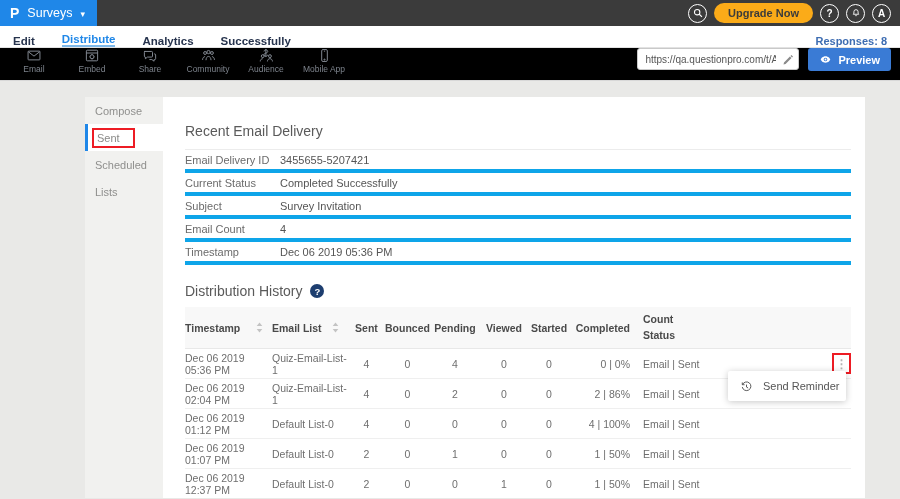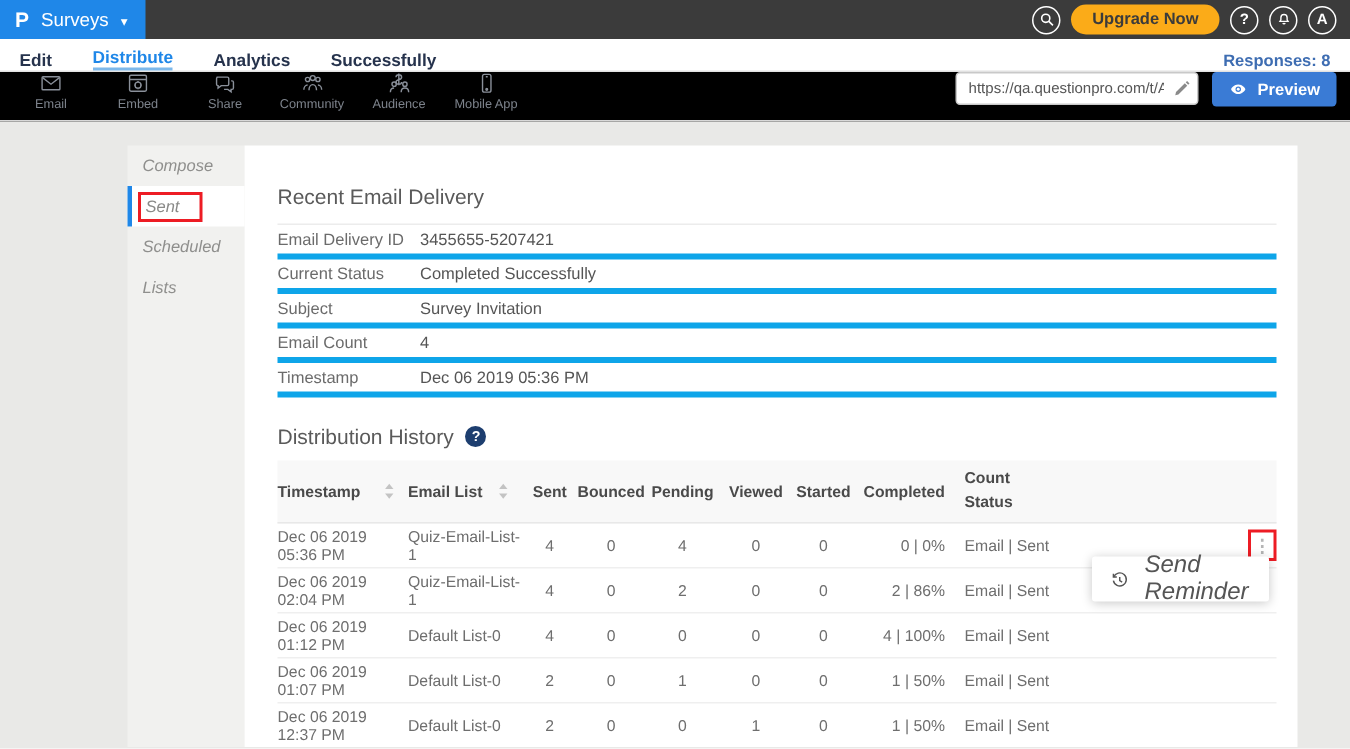--- a/index.html
+++ b/index.html
@@ -30,21 +30,21 @@
   .channel { width:58px; display:flex; flex-direction:column; align-items:center; justify-content:center; gap:1px; color:#8a909a; cursor:pointer; }
   .channel svg { display:block; }
   .channel .lbl { font-size:8.5px; color:#7d838c; }
   .url-box { margin-left:auto; position:relative; }
   .url-box input { width:162px; height:22px; border:1px solid #c9c9c9; border-radius:3px; font-size:10px; color:#555; padding:0 22px 0 7px; font-family:"Liberation Sans", sans-serif; }
   .pencil { position:absolute; right:5px; top:4px; cursor:pointer; }
   .preview-btn { margin-left:9px; background:#3a7bd5; color:#fff; border:none; border-radius:3px; height:23px; padding:0 11px; display:flex; align-items:center; gap:6px; font-size:11px; font-weight:700; cursor:pointer; font-family:"Liberation Sans", sans-serif; }
 
   
   .page { height:417px; display:flex; padding:16px 35px 0 85px; position:relative; }
-  .sidebar { width:78px; background:#f1f1ef; font-size:11px; color:#8f8f8d;font-style:italic; }
+  .sidebar { width:78px; background:#f1f1ef; font-size:11px; color:#8f8f8d; }
   .side-item { height:27px; display:flex; align-items:center; padding-left:10px; cursor:pointer; }
   .side-item.active { background:#fff; border-left:3px solid #1f87e8; padding-left:4px; color:#8a8a88; }
   .red-box { border:2px solid #ed1c24; padding:2px 13px 2px 3px; }
 
   .content { flex:1; background:#fff; padding:14px 14px 0 22px; position:relative; overflow:hidden; }
   .section-title { font-size:14px; font-weight:400; color:#5a5a5a; display:flex; align-items:center; gap:8px; }
   .t-recent { margin:12px 0 10px; }
   .t-dist { margin:18px 0 8px; }
   .help-badge { width:14px; height:14px; border-radius:50%; background:#1d3e6f; color:#fff; font-size:9.5px; font-weight:700; display:inline-flex; align-items:center; justify-content:center; cursor:pointer; }
 
@@ -62,21 +62,21 @@
   .th.batch span { display:block; max-width:40px; line-height:1.5; padding-left:8px; }
   .trow { height:30px; border-bottom:1px solid #efefef; font-size:10.5px; color:#6e6e6e; }
   .td.num { text-align:center; }
   .td.right { text-align:right; padding-right:5px; }
   .td.batch { padding-left:8px; }
   .td.actions { display:flex; justify-content:flex-end; }
   .kebab-wrap { border:2px solid #ed1c24; width:19px; height:21px; display:flex; align-items:center; justify-content:center; }
   .kebab { color:#b5b5b5; font-size:12px; font-weight:700; cursor:pointer; line-height:1; }
 
   .popup { position:absolute; left:565px; top:274px; width:118px; height:30px; background:#fff; box-shadow:0 1px 7px rgba(0,0,0,.22); border-radius:2px; display:flex; align-items:center; gap:10px; padding-left:12px; z-index:5; }
-  .popup .mi-label { font-size:16px; color:#555;font-style:italic; }
+  .popup .mi-label { font-size:11px; color:#555; }
   .menu-item { display:flex; align-items:center; gap:10px; cursor:pointer; width:100%; height:100%; padding-left:0; }
 
   svg { flex:0 0 auto; }
 </style>
 </head>
 <body>
 
 <header class="topbar">
   <div class="brand">
     <span class="logo">P</span>

